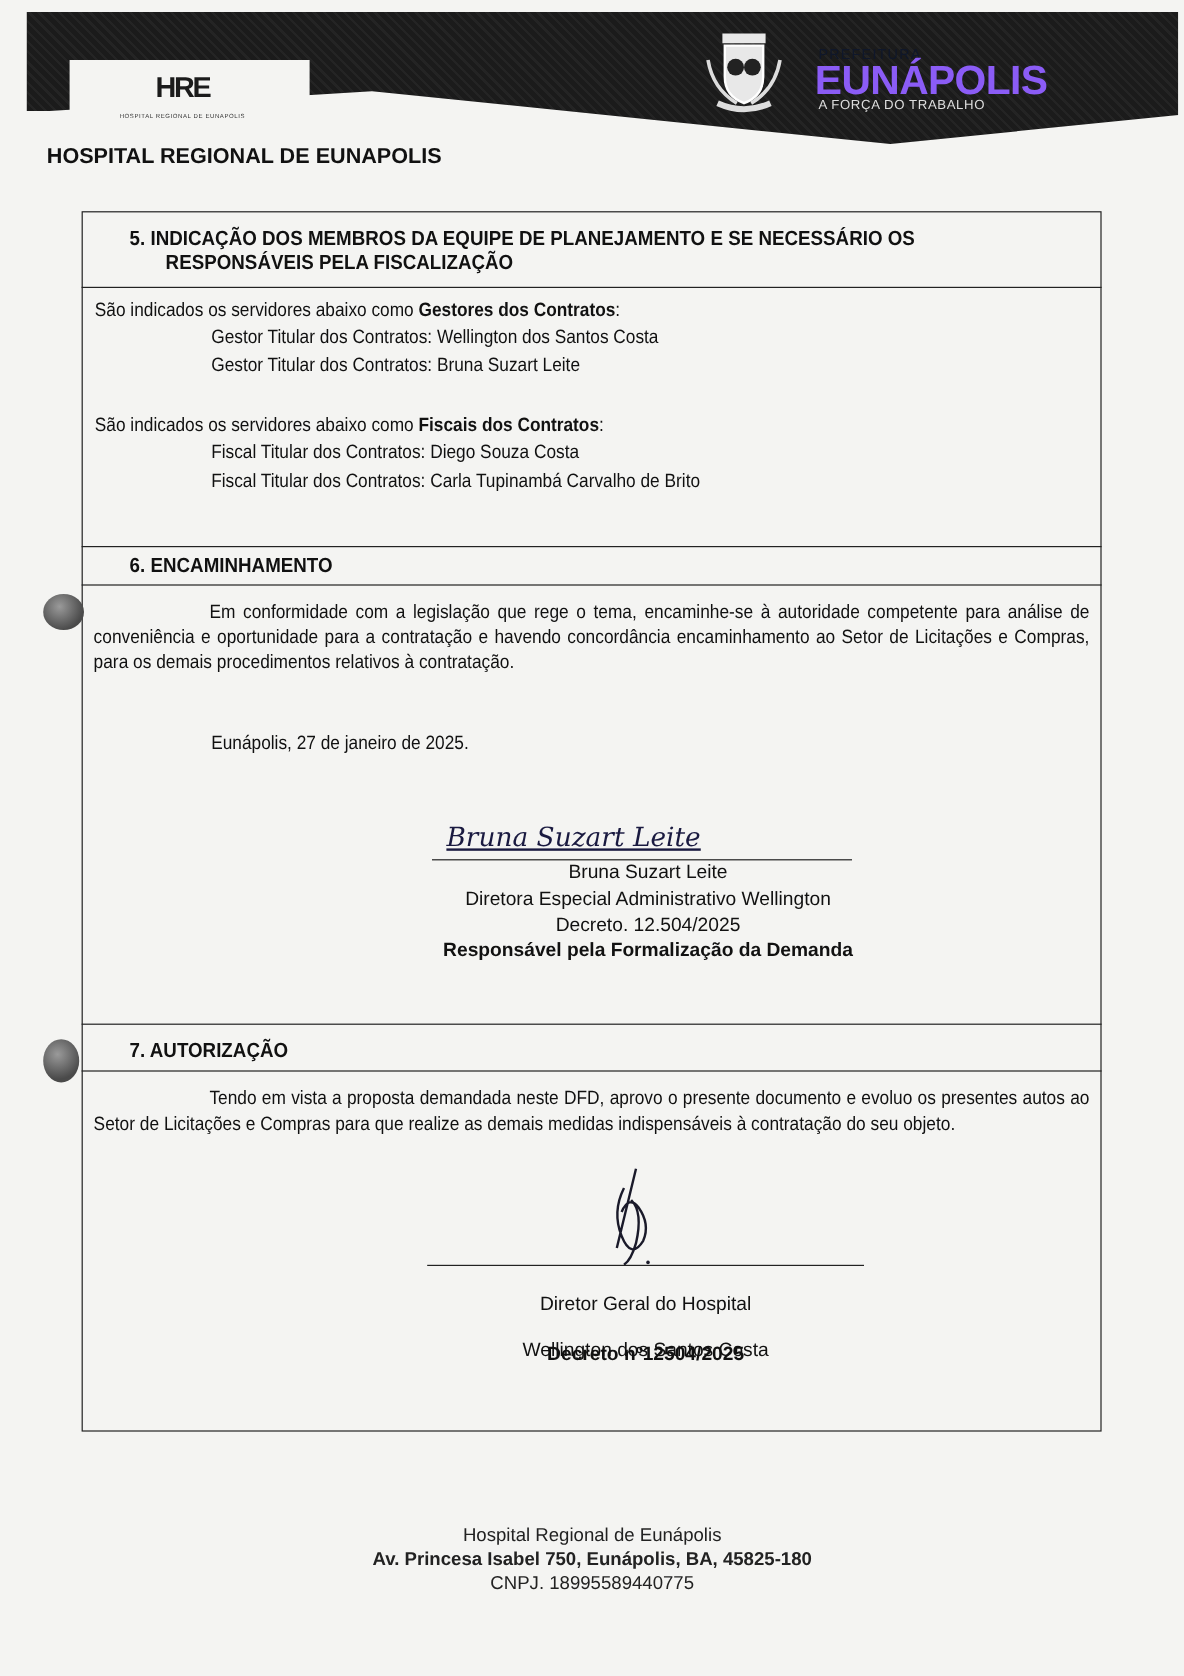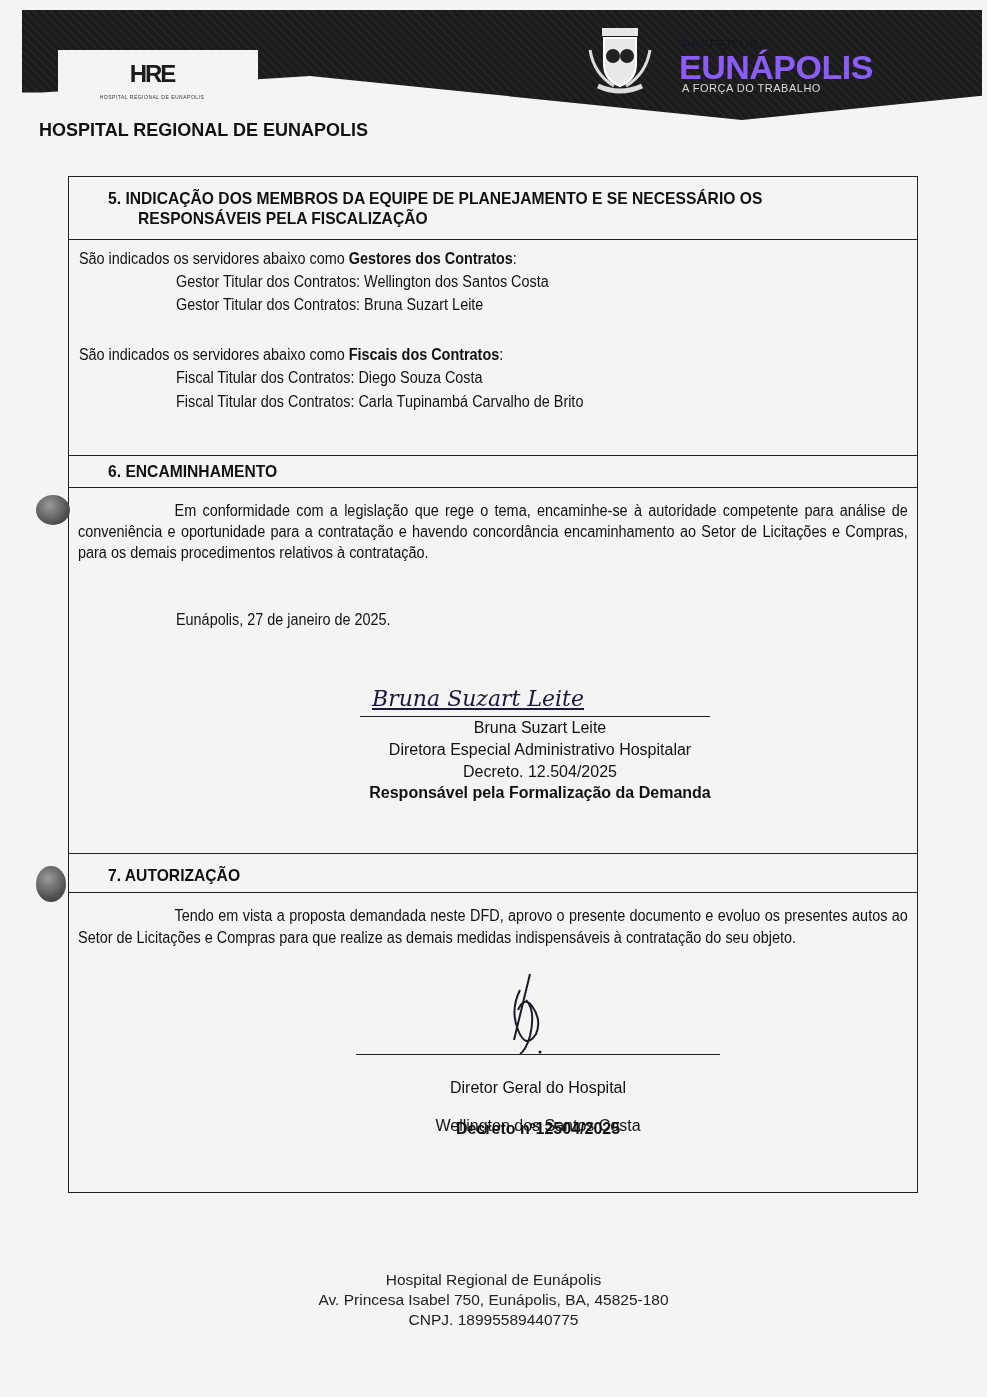--- a/index.html
+++ b/index.html
@@ -128,33 +128,33 @@
 
 <div class="punch" style="left:36px; top:495px;"></div>
 
 <div class="para" style="top:500px;"><span class="indent"></span><span>Em conformidade com a legislação que rege o tema, encaminhe-se à autoridade competente para análise de conveniência e oportunidade para a contratação e havendo concordância encaminhamento ao Setor de Licitações e Compras, para os demais procedimentos relativos à contratação.</span></div>
 
 <div class="txt" style="left:176px; top:609px;">Eunápolis, 27 de janeiro de 2025.</div>
 
 <div class="signature" style="left:372px; top:686px; font-size:22px;">Bruna Suzart Leite</div>
 <div class="sig-line" style="left:360px; top:716px; width:350px;"></div>
 <div class="center-txt" style="left:340px; width:400px; top:718px;">Bruna Suzart Leite</div>
-<div class="center-txt" style="left:340px; width:400px; top:740px;">Diretora Especial Administrativo Hospitalar</div>
+<div class="center-txt" style="left:340px; width:400px; top:740px;">Diretora Especial Administrativo Wellington</div>
 <div class="center-txt" style="left:340px; width:400px; top:762px;">Decreto. 12.504/2025</div>
 <div class="center-txt" style="left:290px; width:500px; top:783px; font-weight:bold;">Responsável pela Formalização da Demanda</div>
 
 <div class="punch" style="left:36px; top:866px; width:30px; height:36px;"></div>
 <div class="sec-title" style="left:108px; top:866px;">7.  AUTORIZAÇÃO</div>
 
 <div class="para" style="top:905px; line-height:21.5px;"><span class="indent"></span><span>Tendo em vista a proposta demandada neste DFD, aprovo o presente documento e evoluo os presentes autos ao Setor de Licitações e Compras para que realize as demais medidas indispensáveis à contratação do seu objeto.</span></div>
 
 <svg style="position:absolute; left:500px; top:970px; width:50px; height:90px;" viewBox="0 0 50 90">
   <path d="M30 4 L14 70 M20 20 q-10 20 -2 40 q8 20 18 4 q6 -14 -4 -28 q-8 -10 -14 4 M26 30 q10 10 4 36 q-4 14 -10 18" stroke="#1a1a2a" stroke-width="2" fill="none"></path>
   <circle cx="40" cy="82" r="1.5" fill="#1a1a2a"></circle>
 </svg>
 <div class="sig-line" style="left:356px; top:1054px; width:364px;"></div>
 <div class="center-txt" style="left:338px; width:400px; top:1116px;">Wellington dos Santos Costa</div>
 <div class="center-txt" style="left:338px; width:400px; top:1078px;">Diretor Geral do Hospital</div>
 <div class="center-txt" style="left:338px; width:400px; top:1119px; font-weight:bold;">Decreto nº12504/2025</div>
 
 <div class="footer" style="top:1270px;">Hospital Regional de Eunápolis</div>
-<div class="footer" style="top:1290px;">Av. Princesa Isabel 750, Eunápolis, BA, 45825-180</div>
+<div class="footer" style="top:1290px;font-weight:bold;">Av. Princesa Isabel 750, Eunápolis, BA, 45825-180</div>
 <div class="footer" style="top:1310px;">CNPJ.  18995589440775</div>
 
 </body></html>

